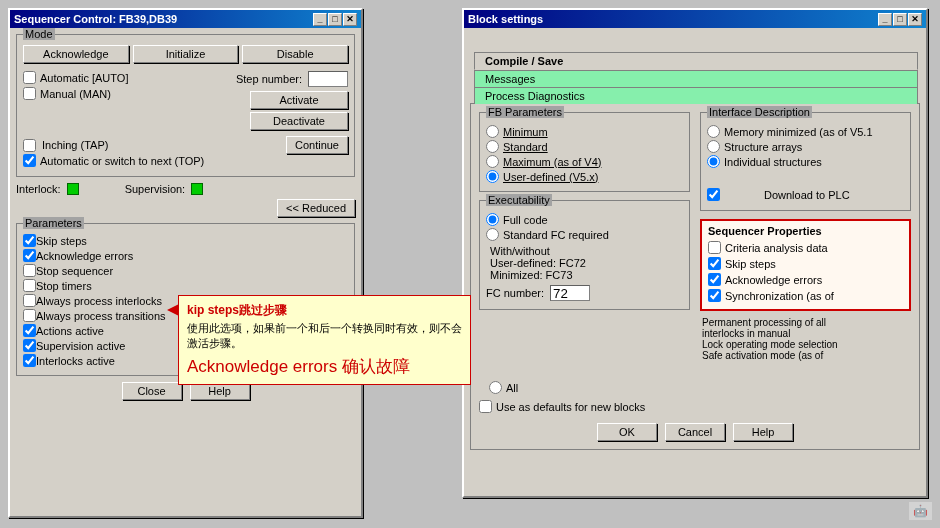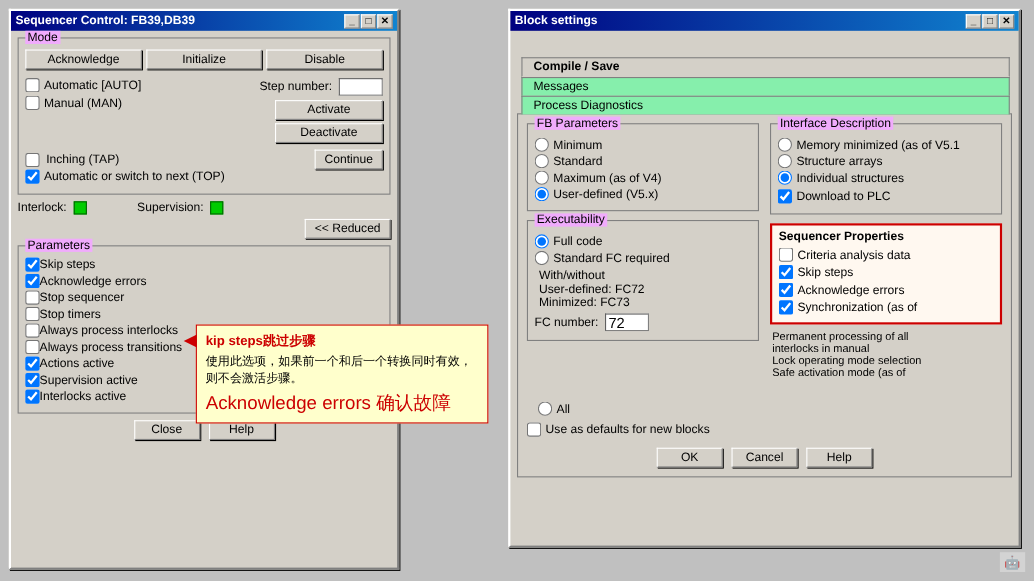--- a/index.html
+++ b/index.html
@@ -78,21 +78,21 @@
       border-top: 1px solid #808080;
       position: relative;
       margin-bottom: 6px;
       padding: 4px 6px 6px 6px;
     }
 
     .group-label {
       position: absolute;
       top: -7px;
       left: 6px;
-      background: #f0abfc;
+      background: #a3a3a3;
       padding: 0 2px;
       font-size: 11px;
     }
 
     
     .win-btn {
       background: #d4d0c8;
       border: 1px solid #fff;
       border-right-color: #808080;
       border-bottom-color: #808080;
@@ -174,21 +174,21 @@
     }
 
     
     .callout {
       background: #ffffcc;
       border: 1px solid #cc0000;
       padding: 6px 8px;
       position: absolute;
       left: 178px;
       top: 295px;
-      width: 266px;
+      width: 293px;
       z-index: 100;
       font-size: 11px;
     }
 
     .callout-arrow {
       position: absolute;
       left: -12px;
       top: 8px;
       width: 0;
       height: 0;
@@ -450,21 +450,21 @@
     <div class="tab-bar">
       <div class="tab active">Compile / Save</div>
       <div class="tab">Messages</div>
       <div class="tab">Process Diagnostics</div>
     </div>
     <div class="tab-content">
       <div class="two-col">
 
         <div class="col">
 
-          <div class="group-box" style="padding-top:12px;">
+          <div class="group-box" style="padding-top:12px;text-decoration:underline;">
             <span class="group-label">FB Parameters</span>
             <div class="radio-row">
               <input type="radio" name="fb_param" style="">
               <label>Minimum</label>
             </div>
             <div class="radio-row">
               <input type="radio" name="fb_param" style="">
               <label>Standard</label>
             </div>
             <div class="radio-row">
@@ -508,21 +508,21 @@
               <label>Memory minimized (as of V5.1</label>
             </div>
             <div class="radio-row">
               <input type="radio" name="iface" style="">
               <label>Structure arrays</label>
             </div>
             <div class="radio-row">
               <input type="radio" name="iface" checked="" style="">
               <label>Individual structures</label>
             </div>
-            <div class="checkbox-row" style="margin-top:4px;">
+            <div class="checkbox-row" style="margin-top:20px;gap:40px;">
               <input type="checkbox" checked="" style="">
               <label>Download to PLC</label>
             </div>
           </div>
 
           <div style="margin-top:8px;border:2px solid #cc0000;padding:4px 6px;background:#fff8f0;">
             <div style="font-weight:bold;margin-bottom:4px;">Sequencer Properties</div>
             <div class="checkbox-row">
               <input type="checkbox" style="">
               <label>Criteria analysis data</label>

